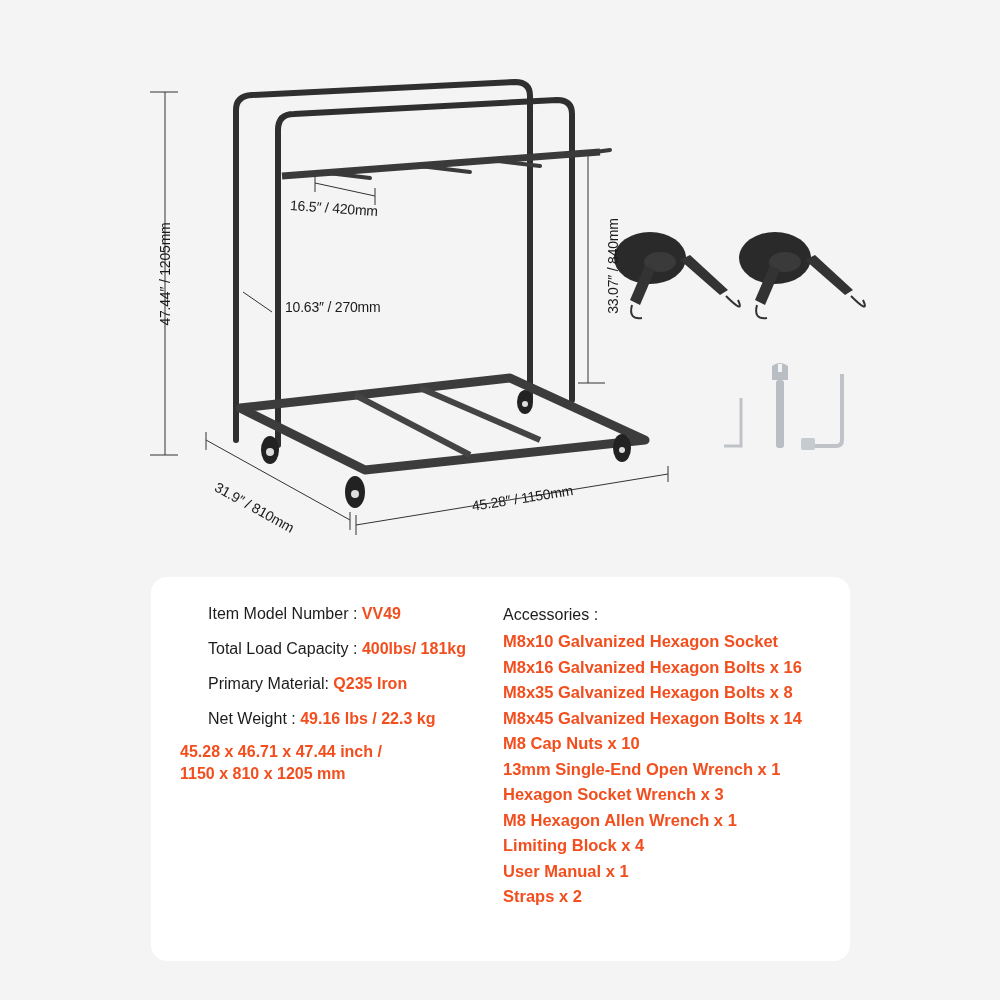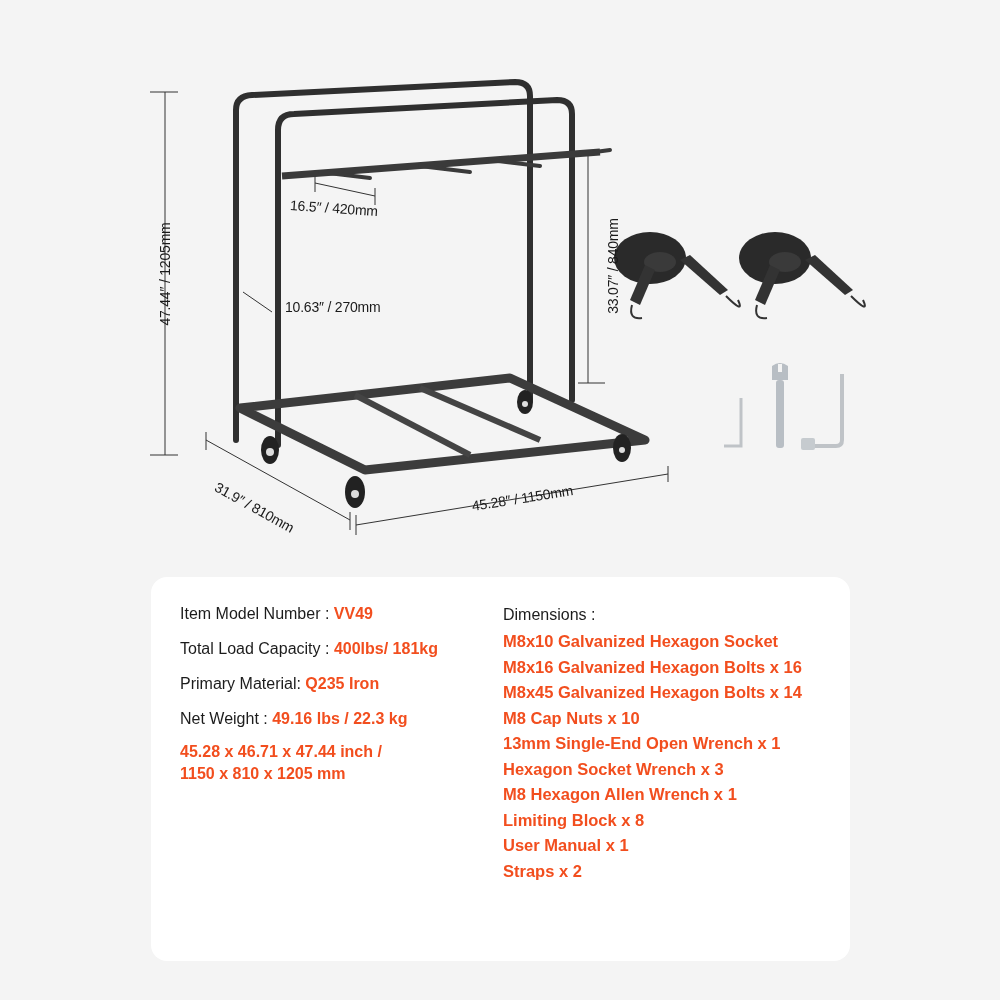--- a/index.html
+++ b/index.html
@@ -2,21 +2,21 @@
 <html><head>
 <meta charset="utf-8">
 <style>
   html,body{margin:0;padding:0;}
   body{width:1000px;height:1000px;background:#f4f4f4;position:relative;overflow:hidden;font-family:"Liberation Sans",sans-serif;}
   .stage{position:absolute;left:0;top:0;width:1000px;height:570px;}
   .dim{position:absolute;font-size:14px;color:#1a1a1a;white-space:nowrap;letter-spacing:-0.2px;}
   .card{position:absolute;left:151px;top:577px;width:699px;height:384px;background:#ffffff;border-radius:16px;}
   .col-left{position:absolute;left:29px;top:27px;width:310px;}
   .col-right{position:absolute;left:352px;top:27px;width:330px;}
-  .row{font-size:16px;color:#1c1c1c;line-height:20px;margin-bottom:15px;white-space:nowrap;}
+  .row{font-size:16px;color:#1c1c1c;line-height:20px;margin-bottom:15px;white-space:nowrap;margin-left:28px;}
   .val{color:#f24e1e;font-weight:bold;}
   .dims{color:#f24e1e;font-weight:bold;font-size:16px;line-height:22px;margin-top:-3px;}
   .acc-title{font-size:16px;color:#1c1c1c;line-height:21px;margin-bottom:4px;}
   .acc-item{color:#f24e1e;font-weight:bold;font-size:16.5px;line-height:25.5px;white-space:nowrap;}
 </style>
 </head>
 <body>
 
 <div class="stage">
   <svg width="1000" height="570" viewBox="0 0 1000 570">
@@ -135,25 +135,26 @@
       <span>Net Weight :</span>
       <span class="val">49.16 lbs / 22.3 kg</span>
     </div>
     <div class="dims">
       <div>45.28 x 46.71 x 47.44 inch /</div>
       <div>1150 x 810 x 1205 mm</div>
     </div>
   </div>
 
   <div class="col-right">
-    <div class="acc-title">Dimensions :</div>
+    <div class="acc-title">Accessories :</div>
     <div class="acc-item">M8x10 Galvanized Hexagon Socket</div>
     <div class="acc-item">M8x16 Galvanized Hexagon Bolts x 16</div>
+    <div class="acc-item">M8x35 Galvanized Hexagon Bolts x 8</div>
     <div class="acc-item">M8x45 Galvanized Hexagon Bolts x 14</div>
     <div class="acc-item">M8 Cap Nuts x 10</div>
     <div class="acc-item">13mm Single-End Open Wrench x 1</div>
     <div class="acc-item">Hexagon Socket Wrench x 3</div>
     <div class="acc-item">M8 Hexagon Allen Wrench x 1</div>
-    <div class="acc-item">Limiting Block x 8</div>
+    <div class="acc-item">Limiting Block x 4</div>
     <div class="acc-item">User Manual x 1</div>
     <div class="acc-item">Straps x 2</div>
   </div>
 </div>
 
 </body></html>

